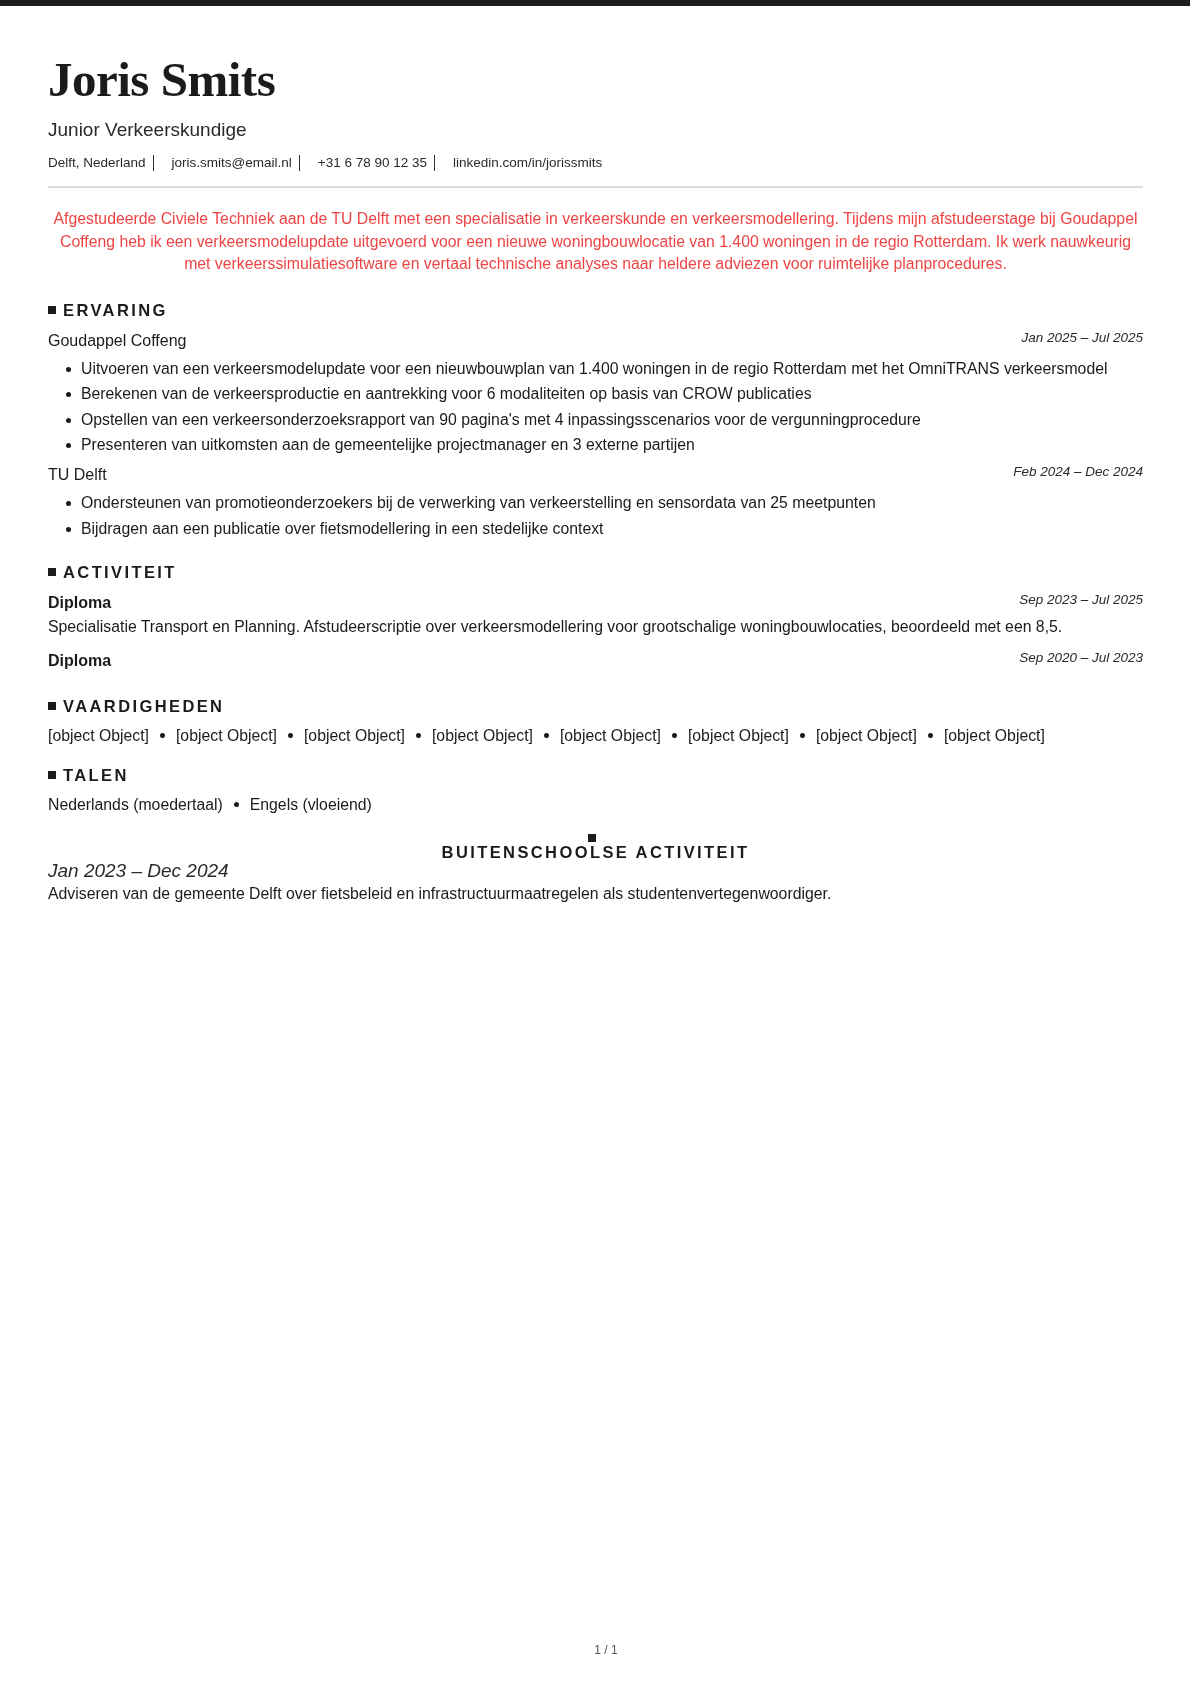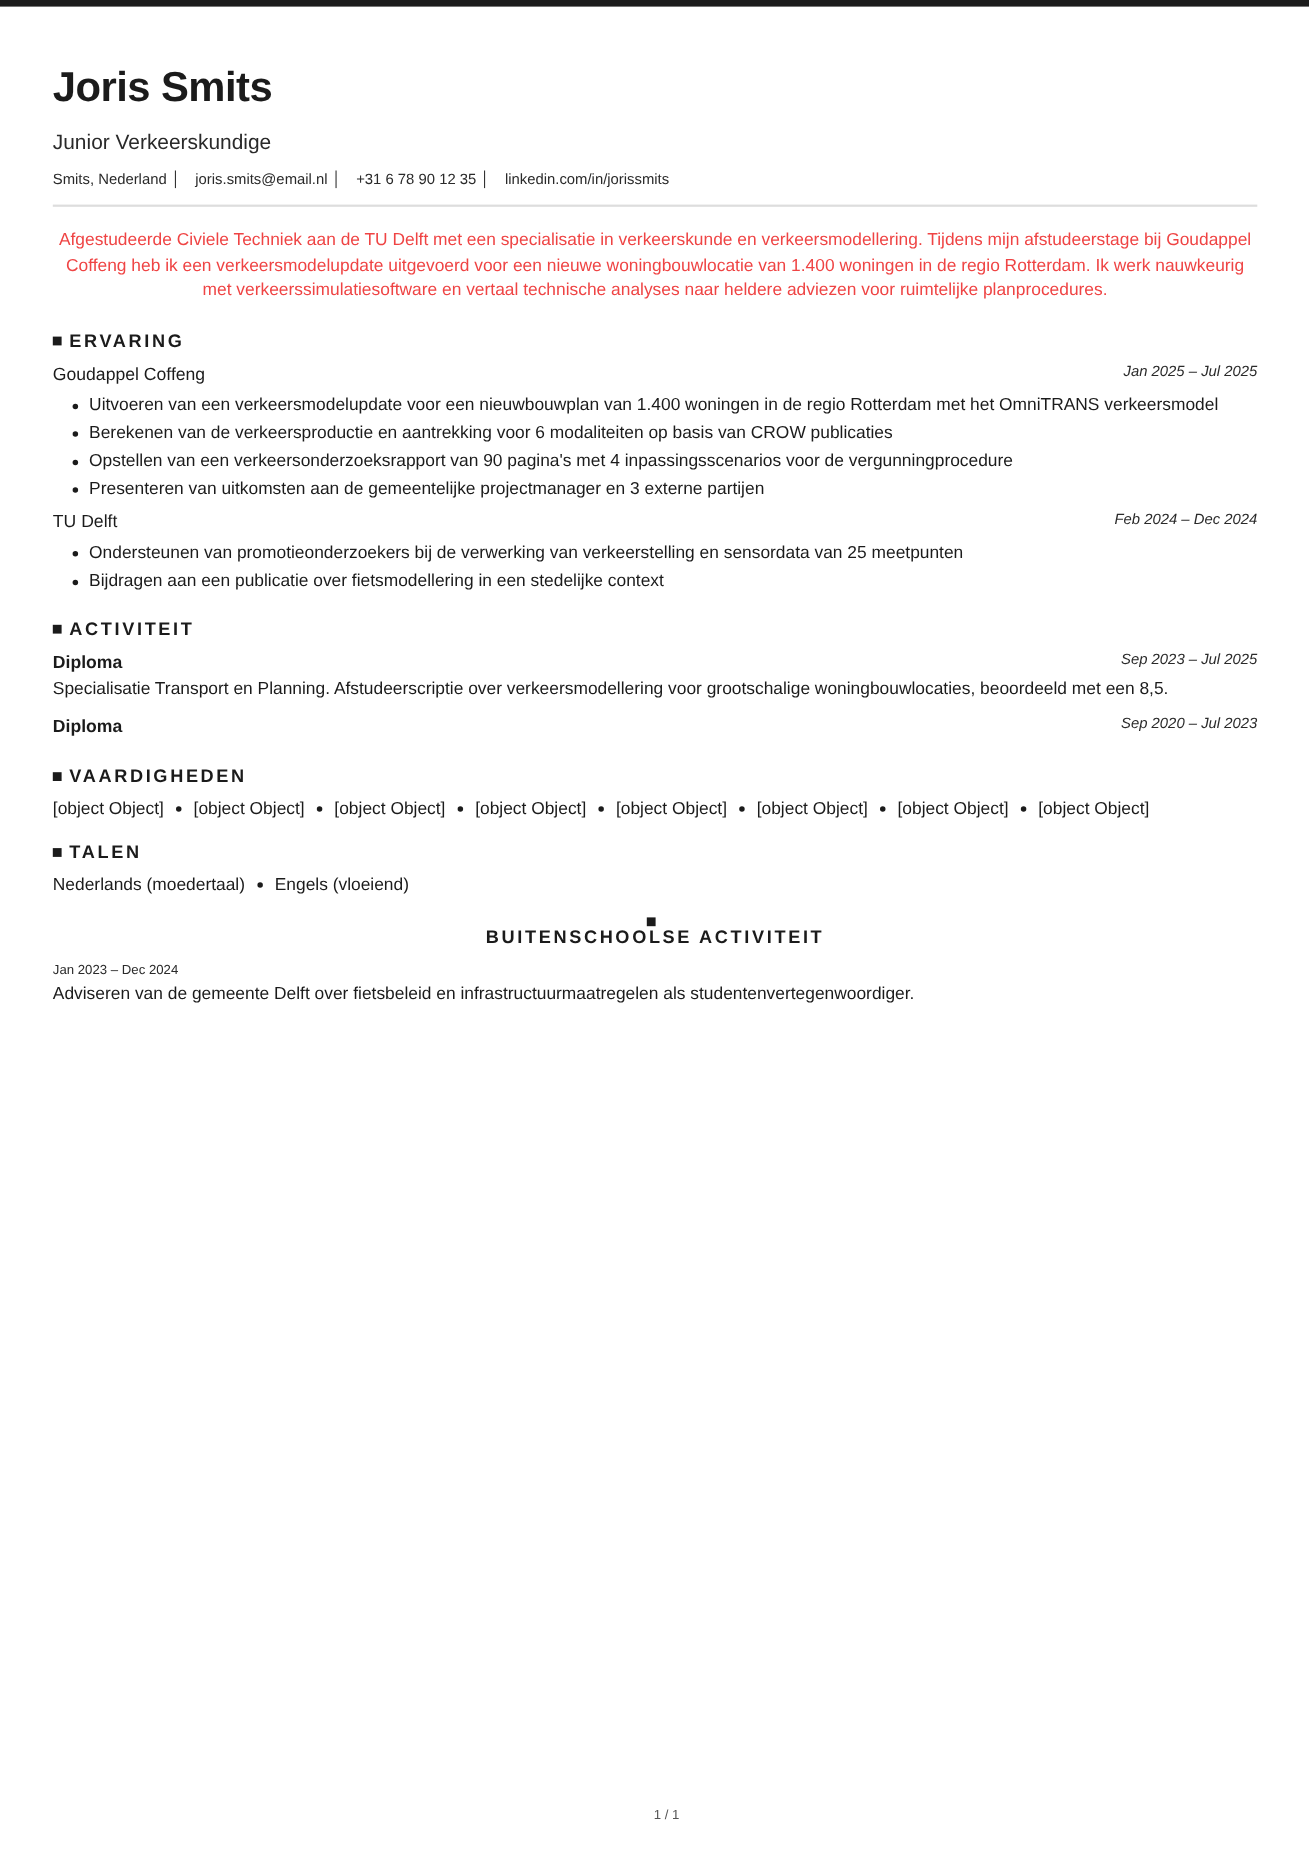--- a/index.html
+++ b/index.html
@@ -6,21 +6,21 @@
   html, body { width: 1190px; height: 1683px; background: #ffffff; }
   body {
     font-family: "Liberation Sans", "DejaVu Sans", sans-serif;
     color: #1b1b1b;
     position: relative;
     overflow: hidden;
   }
   .topbar { position: absolute; left: 0; top: 0; width: 1190px; height: 6px; background: #1c1c1c; }
   .page { position: absolute; left: 48px; top: 46px; width: 1095px; }
 
-  .name { font-size: 38px; font-weight: 700; letter-spacing: -0.5px; line-height: 68px; color: #1b1b1b; }
+  .name { font-size: 49px; font-weight: 700; letter-spacing: -0.5px; line-height: 68px; color: #1b1b1b; font-family: Liberation Serif, serif; }
   .title { font-size: 19px; color: #2a2a2a; margin-top: 4px; line-height: 24px; }
   .contact { display: flex; align-items: center; font-size: 13.5px; color: #2a2a2a; margin-top: 12px; line-height: 18px; }
   .contact .sep { display: inline-block; width: 1px; height: 16px; background: #333; margin: 0 18px 0 7px; }
   .hr { height: 2px; background: #dddddd; margin-top: 14px; }
 
   .summary { font-size: 15.8px; line-height: 22.5px; margin-top: 20px; color: #ef4444; text-align: center; }
 
   .section-head { display: flex; align-items: center; margin-top: 24px; }
   .section-head .sq { width: 8px; height: 8px; background: #1b1b1b; margin-right: 7px; }
   .section-head .label { font-size: 16.5px; font-weight: 700; letter-spacing: 2.4px; color: #1b1b1b; line-height: 20px; }
@@ -32,37 +32,37 @@
 
   ul.bullets { list-style: none; margin-top: 5px; }
   ul.bullets li { position: relative; padding-left: 33px; font-size: 15.8px; line-height: 23px; margin-bottom: 2.5px; }
   ul.bullets li::before { content: ""; position: absolute; left: 18px; top: 10px; width: 5px; height: 5px; border-radius: 50%; background: #1b1b1b; }
 
   .edu-desc { font-size: 15.8px; line-height: 22px; margin-top: 2px; }
 
   .inline-list { display: flex; flex-wrap: wrap; align-items: center; font-size: 15.8px; line-height: 22px; margin-top: 9px; }
   .inline-list .dot { display: inline-block; width: 5px; height: 5px; border-radius: 50%; background: #1b1b1b; margin: 0 11px; }
 
-  .act-date { font-size: 12px; color: #2a2a2a; margin-top: 10px; line-height: 18px; }
+  .act-date { font-size: 19px; font-style: italic; color: #2a2a2a; line-height: 18px; }
   .act-desc { font-size: 15.8px; line-height: 22px; margin-top: 3px; }
 
   .pagenum { position: absolute; left: 11px; width: 1190px; top: 1643px; text-align: center; font-size: 12px; color: #555; }
 </style>
 </head>
 <body>
 
 <div class="topbar"></div>
 
 <div class="page">
 
   <div class="name">Joris Smits</div>
   <div class="title">Junior Verkeerskundige</div>
 
   <div class="contact">
-    <span>Smits, Nederland</span>
+    <span>Delft, Nederland</span>
     <span class="sep"></span>
     <span>joris.smits@email.nl</span>
     <span class="sep"></span>
     <span>+31 6 78 90 12 35</span>
     <span class="sep"></span>
     <span>linkedin.com/in/jorissmits</span>
   </div>
 
   <div class="hr"></div>
 

